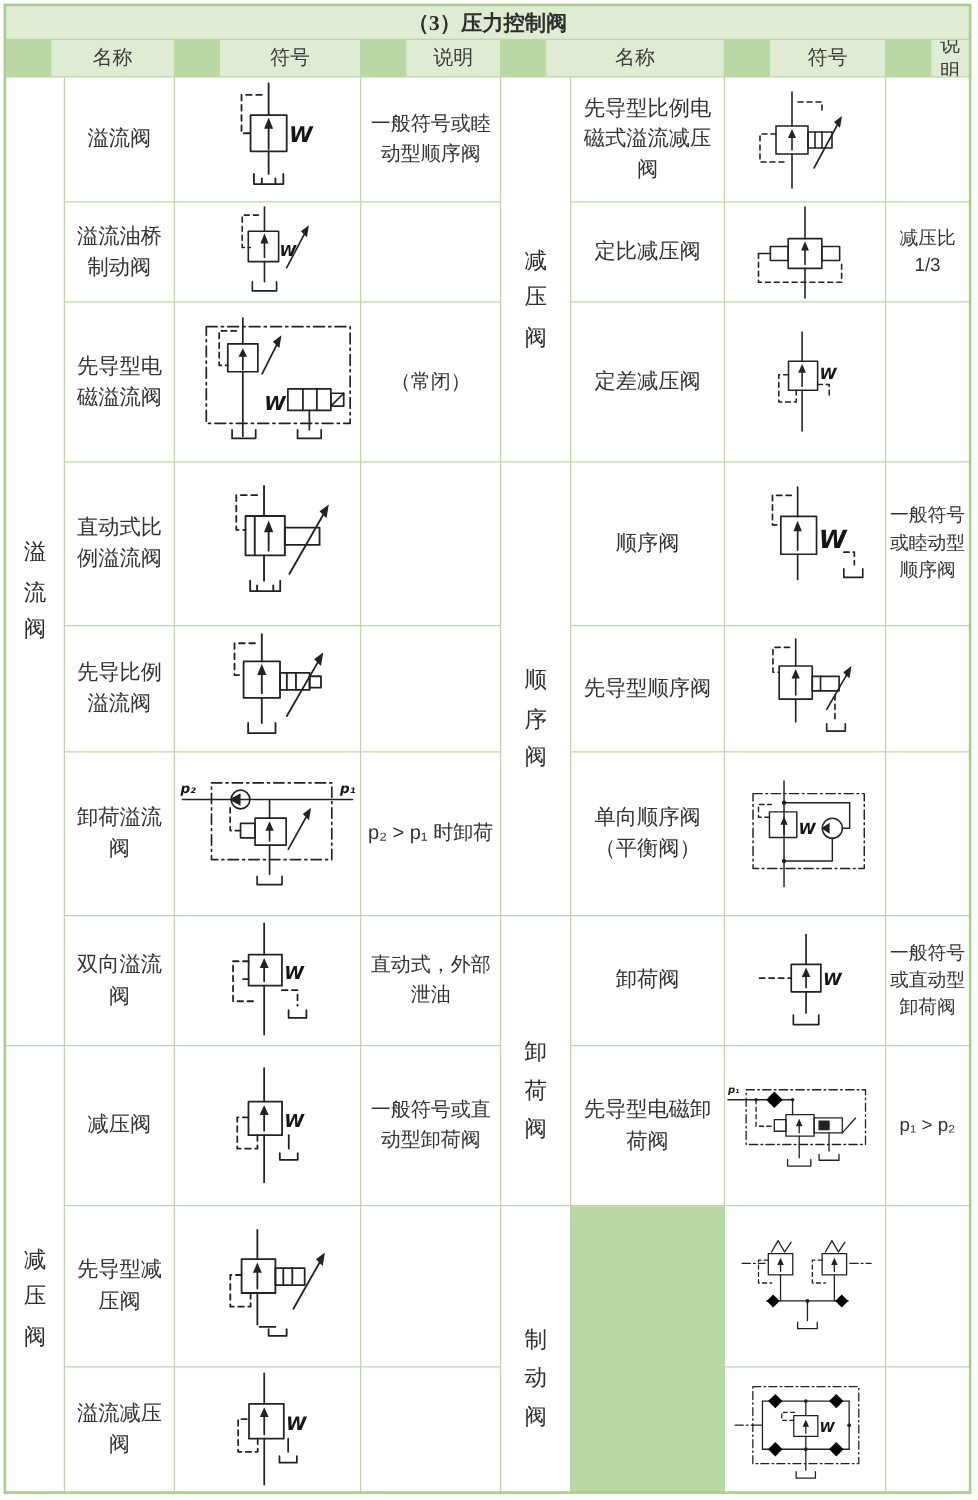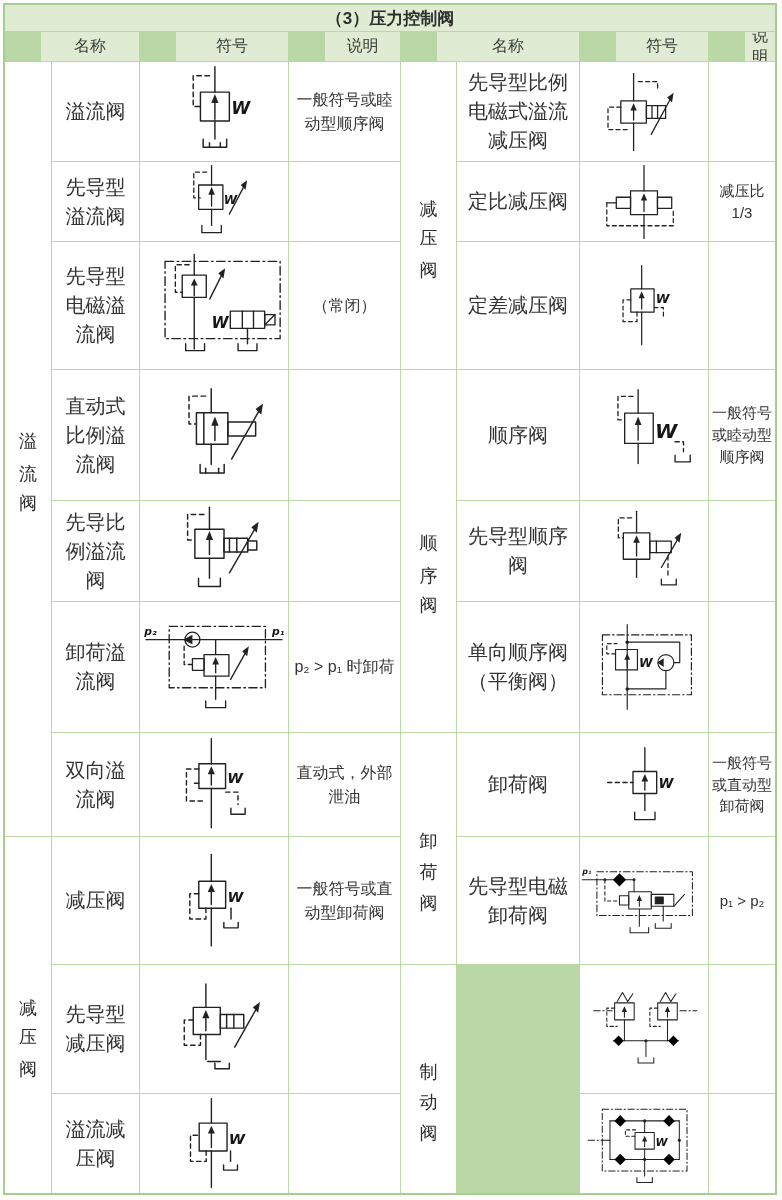--- a/index.html
+++ b/index.html
@@ -14,23 +14,23 @@
     grid-template-columns:46px 87px 148px 111px 55px 122px 128px 1fr;
     grid-template-rows:26px 29px 99px 79px 127px 130px 100px 130px 103px 127px 128px 1fr;
     gap:1px; background:#b9d8a6; border:2px solid #a9cc90;
     box-sizing:border-box;
   }
   .cell {
     background:#fff; display:flex; align-items:center; justify-content:center;
     text-align:center; overflow:hidden;
   }
   .green { background:#dfecd3; }
-  .title-cell { font-weight:bold; font-size:17px; color:#2e2e2e; }
+  .title-cell { font-weight:bold; font-size:17px; color:#2e2e2e;font-family:Liberation Serif, serif; }
   .hdr { font-size:16px; color:#3a3a3a;margin-left:36px; }
-  .name { font-size:20px; line-height:1.45; padding:2px 5px; }
+  .name { font-size:17px; line-height:1.45; padding:2px 5px; }
   .desc { font-size:16px; line-height:1.45; padding:2px 4px; }
   .rdesc { font-size:15px; line-height:1.45; padding:2px 3px; }
   .vtext {
     writing-mode:vertical-rl; text-orientation:upright;
     letter-spacing:1.7em; margin-bottom:-1.7em; font-size:18px; color:#2e2e2e;
   }
   
   .sym line,.sym path,.sym polyline,.sym rect,.sym circle {
     stroke:#222; fill:none; stroke-width:1.6; stroke-linecap:round; stroke-linejoin:round;
   }
@@ -85,21 +85,21 @@
           <polygon class="arw" points="66,32 62,42 70,42"></polygon>
       <text x="84" y="54" font-size="19">W</text>
       <line x1="66" y1="62" x2="66" y2="82"></line>
       <path d="M53 82 V91 H79 V82"></path>
           <line x1="60" y1="86" x2="60" y2="91"></line>
           <line x1="72" y1="86" x2="72" y2="91"></line>
     </svg>
   </div>
   <div class="cell desc" style="grid-area:3/4/4/5">一般符号或睦动型顺序阀</div>
 
-  <div class="cell name" style="grid-area:4/2/5/3">先导型溢流阀</div>
+  <div class="cell name" style="grid-area:4/2/5/3">溢流油桥制动阀</div>
   <div class="cell" style="grid-area:4/3/5/4">
     <svg class="sym" width="118" height="76" viewBox="0 0 130 94">
       <line x1="62" y1="2" x2="62" y2="26"></line>
       <path class="dash" d="M56 10 H40 V42 H48"></path>
       <rect x="46" y="26" width="30" height="30"></rect>
       <line x1="62" y1="52" x2="62" y2="34"></line>
           <polygon class="arw" points="62,28 58,38 66,38"></polygon>
       <text x="77" y="50" font-size="15">W</text>
       <line x1="84" y1="62" x2="104" y2="24"></line>
           <polygon class="arw" points="106,20 98,26 104,32"></polygon>

